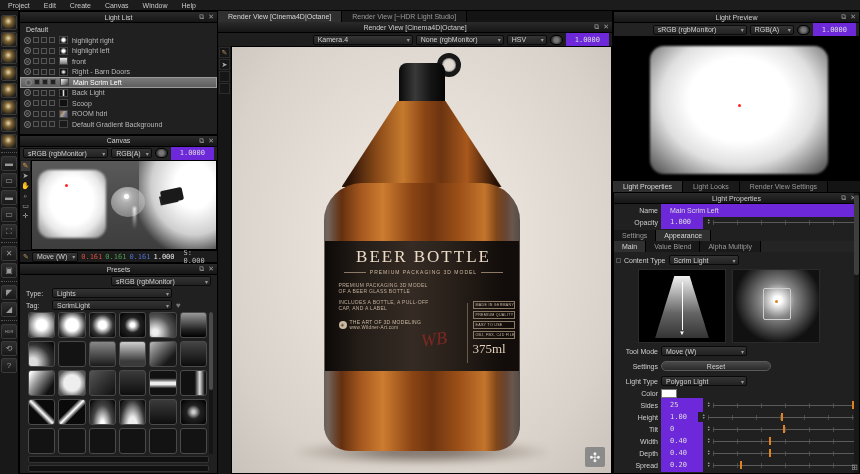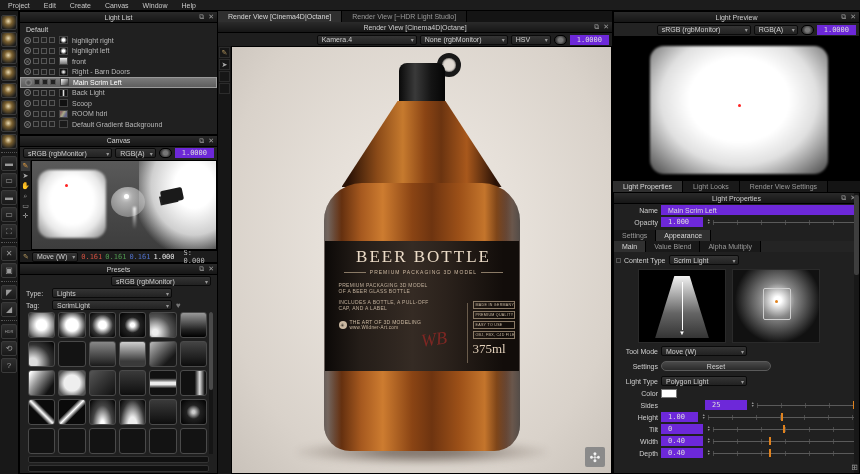--- a/index.html
+++ b/index.html
@@ -31,21 +31,21 @@
   .panel { background:#202020; border:1px solid #000; display:flex; flex-direction:column; }
   .phead { height:11px; background:linear-gradient(#2a2a2a,#161616); display:flex; align-items:center;
     border-bottom:1px solid #000; position:relative; }
   .phead .ptitle { flex:1; text-align:center; color:#cfcfcf; }
   .phead .pbtns { position:absolute; right:3px; top:1px; display:flex; gap:4px; color:#9a9a9a; font-size:7px;}
   .ddl { background:linear-gradient(#343434,#222); border:1px solid #0a0a0a; border-radius:2px;
     color:#cfcfcf; padding:0 10px 0 4px; height:10px; display:inline-flex; align-items:center; position:relative; white-space:nowrap;}
   .ddl:after { content:"▾"; position:absolute; right:2px; font-size:6px; color:#999; }
   .gear { width:13px; height:10px; border-radius:5px; background:radial-gradient(circle,#777 30%,#333 70%);
     border:1px solid #000; display:inline-block; }
-  .valbox { background:#0b0b0b; border:5px solid #6d28d9; color:#ddd; padding:0 2px; height:10px;
+  .valbox { background:#0b0b0b; border:7px solid #6d28d9; color:#ddd; padding:0 2px; height:10px;
     display:inline-flex; align-items:center; }
 
   
   #lightlist { height:133px; }
   #ll-group { color:#cfcfcf; padding:3px 0 2px 6px; }
   .ll-row { display:flex; align-items:center; gap:2px; height:10.5px; padding-left:4px; }
   .ll-row.sel { background:linear-gradient(#7a7a7a,#5e5e5e); border:1px solid #999; color:#fff; }
   .ll-eye { width:7px; height:7px; border-radius:50%; border:1px solid #888; position:relative; }
   .ll-eye:after{ content:""; position:absolute; inset:1px; border-radius:50%; background:#555; }
   .ll-box { width:6px; height:6px; border:1px solid #555; background:#222; }
@@ -611,21 +611,21 @@
       </div>
 
       <div class="lp-row">
         <span class="lp-lbl">Color</span>
         <span class="swatch"></span>
       </div>
 
       <div id="param-rows">
           <div class="lp-row">
             <span class="lp-lbl">Sides</span>
-            <span class="valbox num" style="width: 42px; margin-left: 44px;">25</span>
+            <span class="valbox num" style="width: 42px;">25</span>
             <span class="spin">
               <span>▲</span>
               <span>▼</span>
             </span>
             <span class="slider">
               <span class="ticks"></span>
               <span class="track"></span>
               <span class="mark" style="left: calc(98% - 2px);"></span>
             </span>
           </div>
@@ -674,20 +674,33 @@
             <span class="spin">
               <span>▲</span>
               <span>▼</span>
             </span>
             <span class="slider">
               <span class="ticks"></span>
               <span class="track"></span>
               <span class="mark" style="left: calc(40% - 2px);"></span>
             </span>
           </div>
+          <div class="lp-row">
+            <span class="lp-lbl">Spread</span>
+            <span class="valbox num" style="width: 42px;">0.20</span>
+            <span class="spin">
+              <span>▲</span>
+              <span>▼</span>
+            </span>
+            <span class="slider">
+              <span class="ticks"></span>
+              <span class="track"></span>
+              <span class="mark" style="left: calc(20% - 2px);"></span>
+            </span>
+          </div>
         </div>
 
       <div id="rp-scroll">
           <span class="thumb"></span>
         </div>
     </div>
   </div>
 </div>
 <div id="corner-icon">⊞</div>
 

